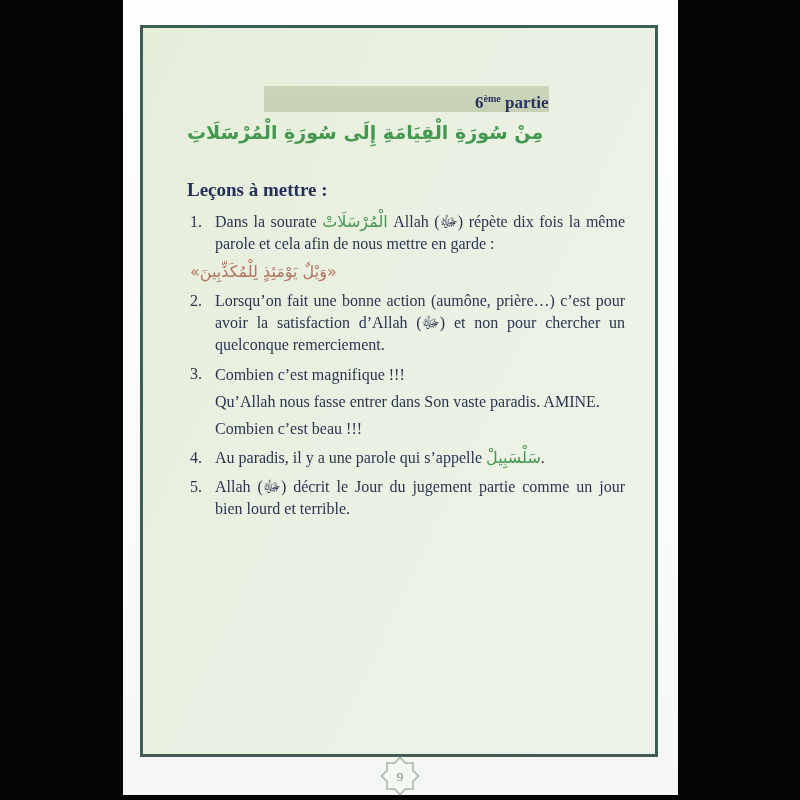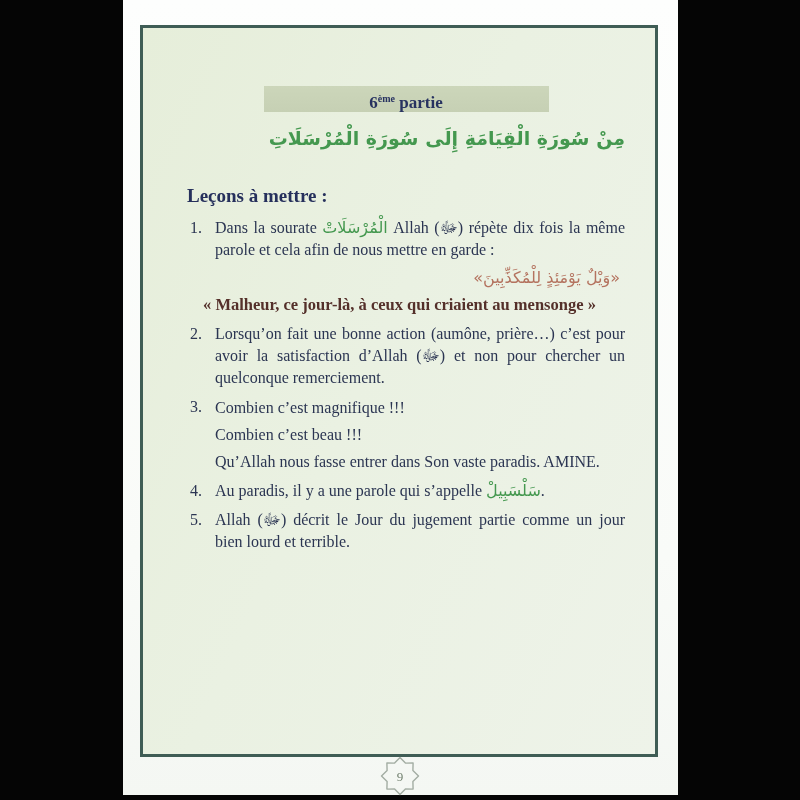--- a/index.html
+++ b/index.html
@@ -41,35 +41,36 @@
     position: relative;
     width: 100%;
     height: 100%;
     padding: 0 30px 0 44px;
     box-sizing: border-box;
     color: #2b3552;
   }
   .part-banner {
     width: 285px;
     height: 26px;
-    margin: 58px auto 15px auto;
+    margin: 58px auto 0 auto;
     background: linear-gradient(180deg, #ccd6ba 0%, #c6d0b4 100%);
-    text-align: center;
+    text-align: right;
     line-height: 26px;
     font-weight: bold;
     font-size: 17px;
     color: #273260;
   }
   .part-banner sup {
     font-size: 10px;
     vertical-align: 6px;
     font-weight: bold;
   }
   .arabic-title {
-    text-align: right;
+    margin-top: 9px;
+    text-align: left;
     font-family: "DejaVu Sans", sans-serif;
     font-size: 19px;
     font-weight: bold;
     color: #44984f;
     direction: rtl;
   }
   .section-heading {
     margin-top: 36px;
     font-size: 19px;
     font-weight: bold;
@@ -96,21 +97,21 @@
   }
   .ar-inline {
     font-family: "DejaVu Sans", sans-serif;
     color: #44984f;
     font-size: 16px;
     unicode-bidi: embed;
   }
   .quote-arabic {
     margin-top: 6px;
     padding-right: 5px;
-    text-align: right;
+    text-align: left;
     direction: rtl;
     font-family: "DejaVu Sans", sans-serif;
     font-size: 16px;
     color: #b4735f;
   }
   .quote-french {
     margin-top: 5px;
     margin-left: 13px;
     font-weight: bold;
     font-size: 16.5px;
@@ -151,33 +152,32 @@
 
         <div class="lessons">
 
           <div class="lesson-item">
             <div class="lesson-num">1.</div>
             <div class="lesson-body"><span>Dans la sourate </span><span class="ar-inline" dir="rtl">الْمُرْسَلَاتْ</span><span> Allah (ﷻ) répète dix fois la même parole et cela afin de nous mettre en garde :</span></div>
           </div>
 
           <div class="quote-arabic">«وَيْلٌ يَوْمَئِذٍ لِلْمُكَذِّبِينَ»</div>
 
-          <div class="quote-french">« Malheur, ce jour-là, à ceux qui criaient au mensonge »</div>
 
           <div class="lesson-item">
             <div class="lesson-num">2.</div>
             <div class="lesson-body">Lorsqu’on fait une bonne action (aumône, prière…) c’est pour avoir la satisfaction d’Allah (ﷻ) et non pour chercher un quelconque remerciement.</div>
           </div>
 
           <div class="lesson-item">
             <div class="lesson-num">3.</div>
             <div class="lesson-body">
               <div class="sub-line first">Combien c’est magnifique !!!</div>
+              <div class="sub-line">Qu’Allah nous fasse entrer dans Son vaste paradis. AMINE.</div>
               <div class="sub-line">Combien c’est beau !!!</div>
-              <div class="sub-line">Qu’Allah nous fasse entrer dans Son vaste paradis. AMINE.</div>
             </div>
           </div>
 
           <div class="lesson-item">
             <div class="lesson-num">4.</div>
             <div class="lesson-body"><span>Au paradis, il y a une parole qui s’appelle </span><span class="ar-inline" dir="rtl">سَلْسَبِيلْ</span><span>.</span></div>
           </div>
 
           <div class="lesson-item">
             <div class="lesson-num">5.</div>

